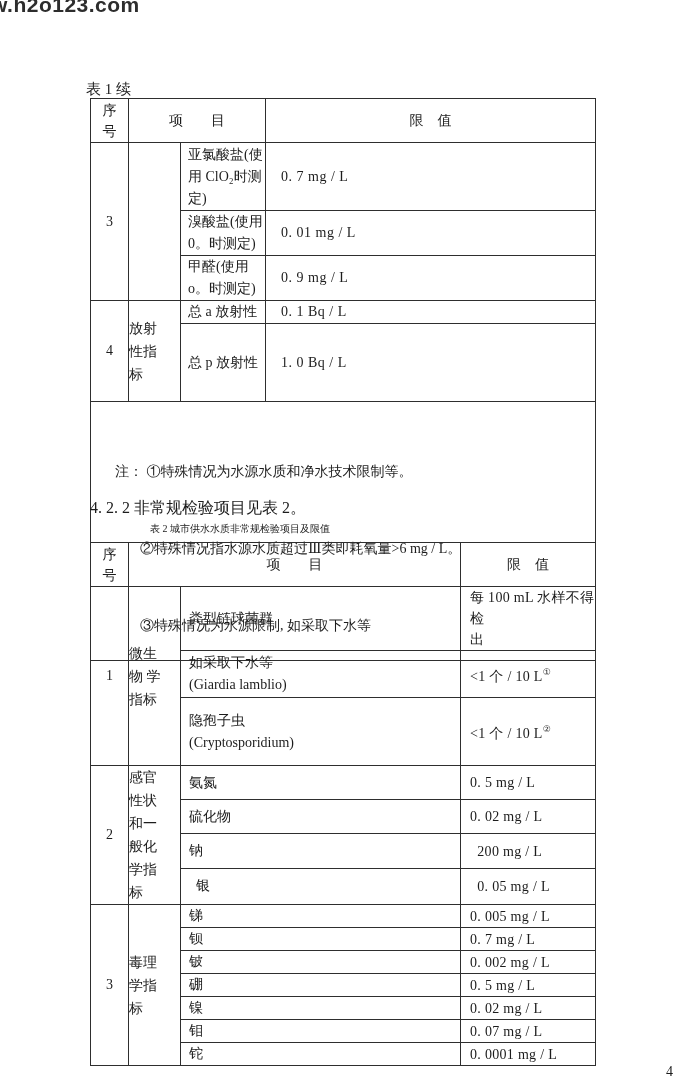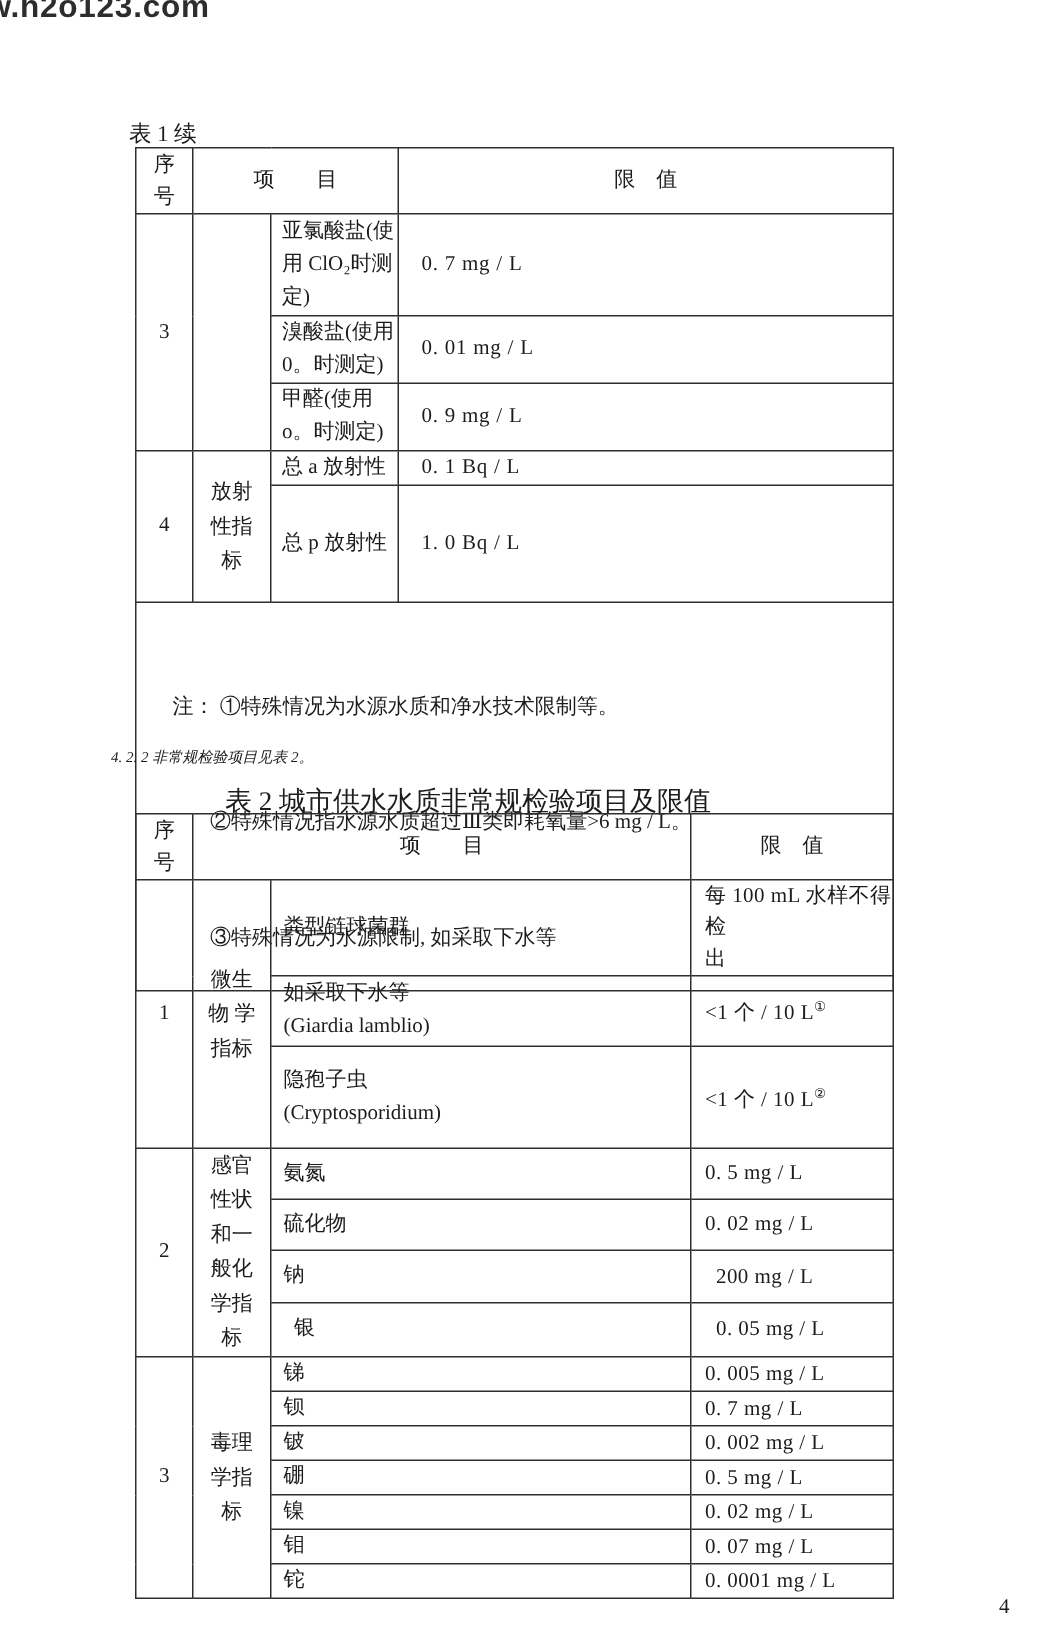--- a/index.html
+++ b/index.html
@@ -13,40 +13,40 @@
   }
   .page { position:absolute; inset:0; }
 
   .watermark {
     position:absolute; top:-7px; left:-9px;
     font-family:"Liberation Sans","DejaVu Sans",sans-serif;
     font-size:21px; font-weight:bold; color:#2d2d2d; letter-spacing:.5px;
   }
 
   .t1-caption { position:absolute; left:86px; top:80px; font-size:15px; }
-  .sec-heading { position:absolute; left:74px; top:498px; font-size:10px;font-style:italic; }
-  .t2-caption { position:absolute; left:150px; top:522px; font-size:18px; }
+  .sec-heading { position:absolute; left:90px; top:498px; font-size:16px; }
+  .t2-caption { position:absolute; left:150px; top:522px; font-size:10px; }
   .page-number { position:absolute; left:666px; top:1064px; font-size:14px; }
 
   table {
     position:absolute; left:90px;
     border-collapse:collapse; table-layout:fixed; width:505px;
   }
   .t1 { top:98px; }
   .t2 { top:542px; }
   td {
     border:1px solid #2e2e2e;
     font-size:14px;
     vertical-align:middle;
     white-space:pre-line;
     overflow:hidden;
     line-height:22px;
   }
   td.c { text-align:center; }
-  td.cat { text-align:center; line-height:23px; }
+  td.cat { line-height:23px; }
   td.item { padding-left:7px; }
   td.item2 { padding-left:8px;margin-left:44px; }
   td.limit { padding-left:15px; letter-spacing:.5px; }
   td.limit2 { padding-left:9px; letter-spacing:.3px; line-height:21px; }
   td.hdr { text-align:center; line-height:21px; }
   sup { font-size:9px; }
 
   td.notes { padding-top:5px; vertical-align:top; }
   .note-line { line-height:24px; white-space:pre-line;margin-top:31px; }
   .note-first { padding-left:24px; }

